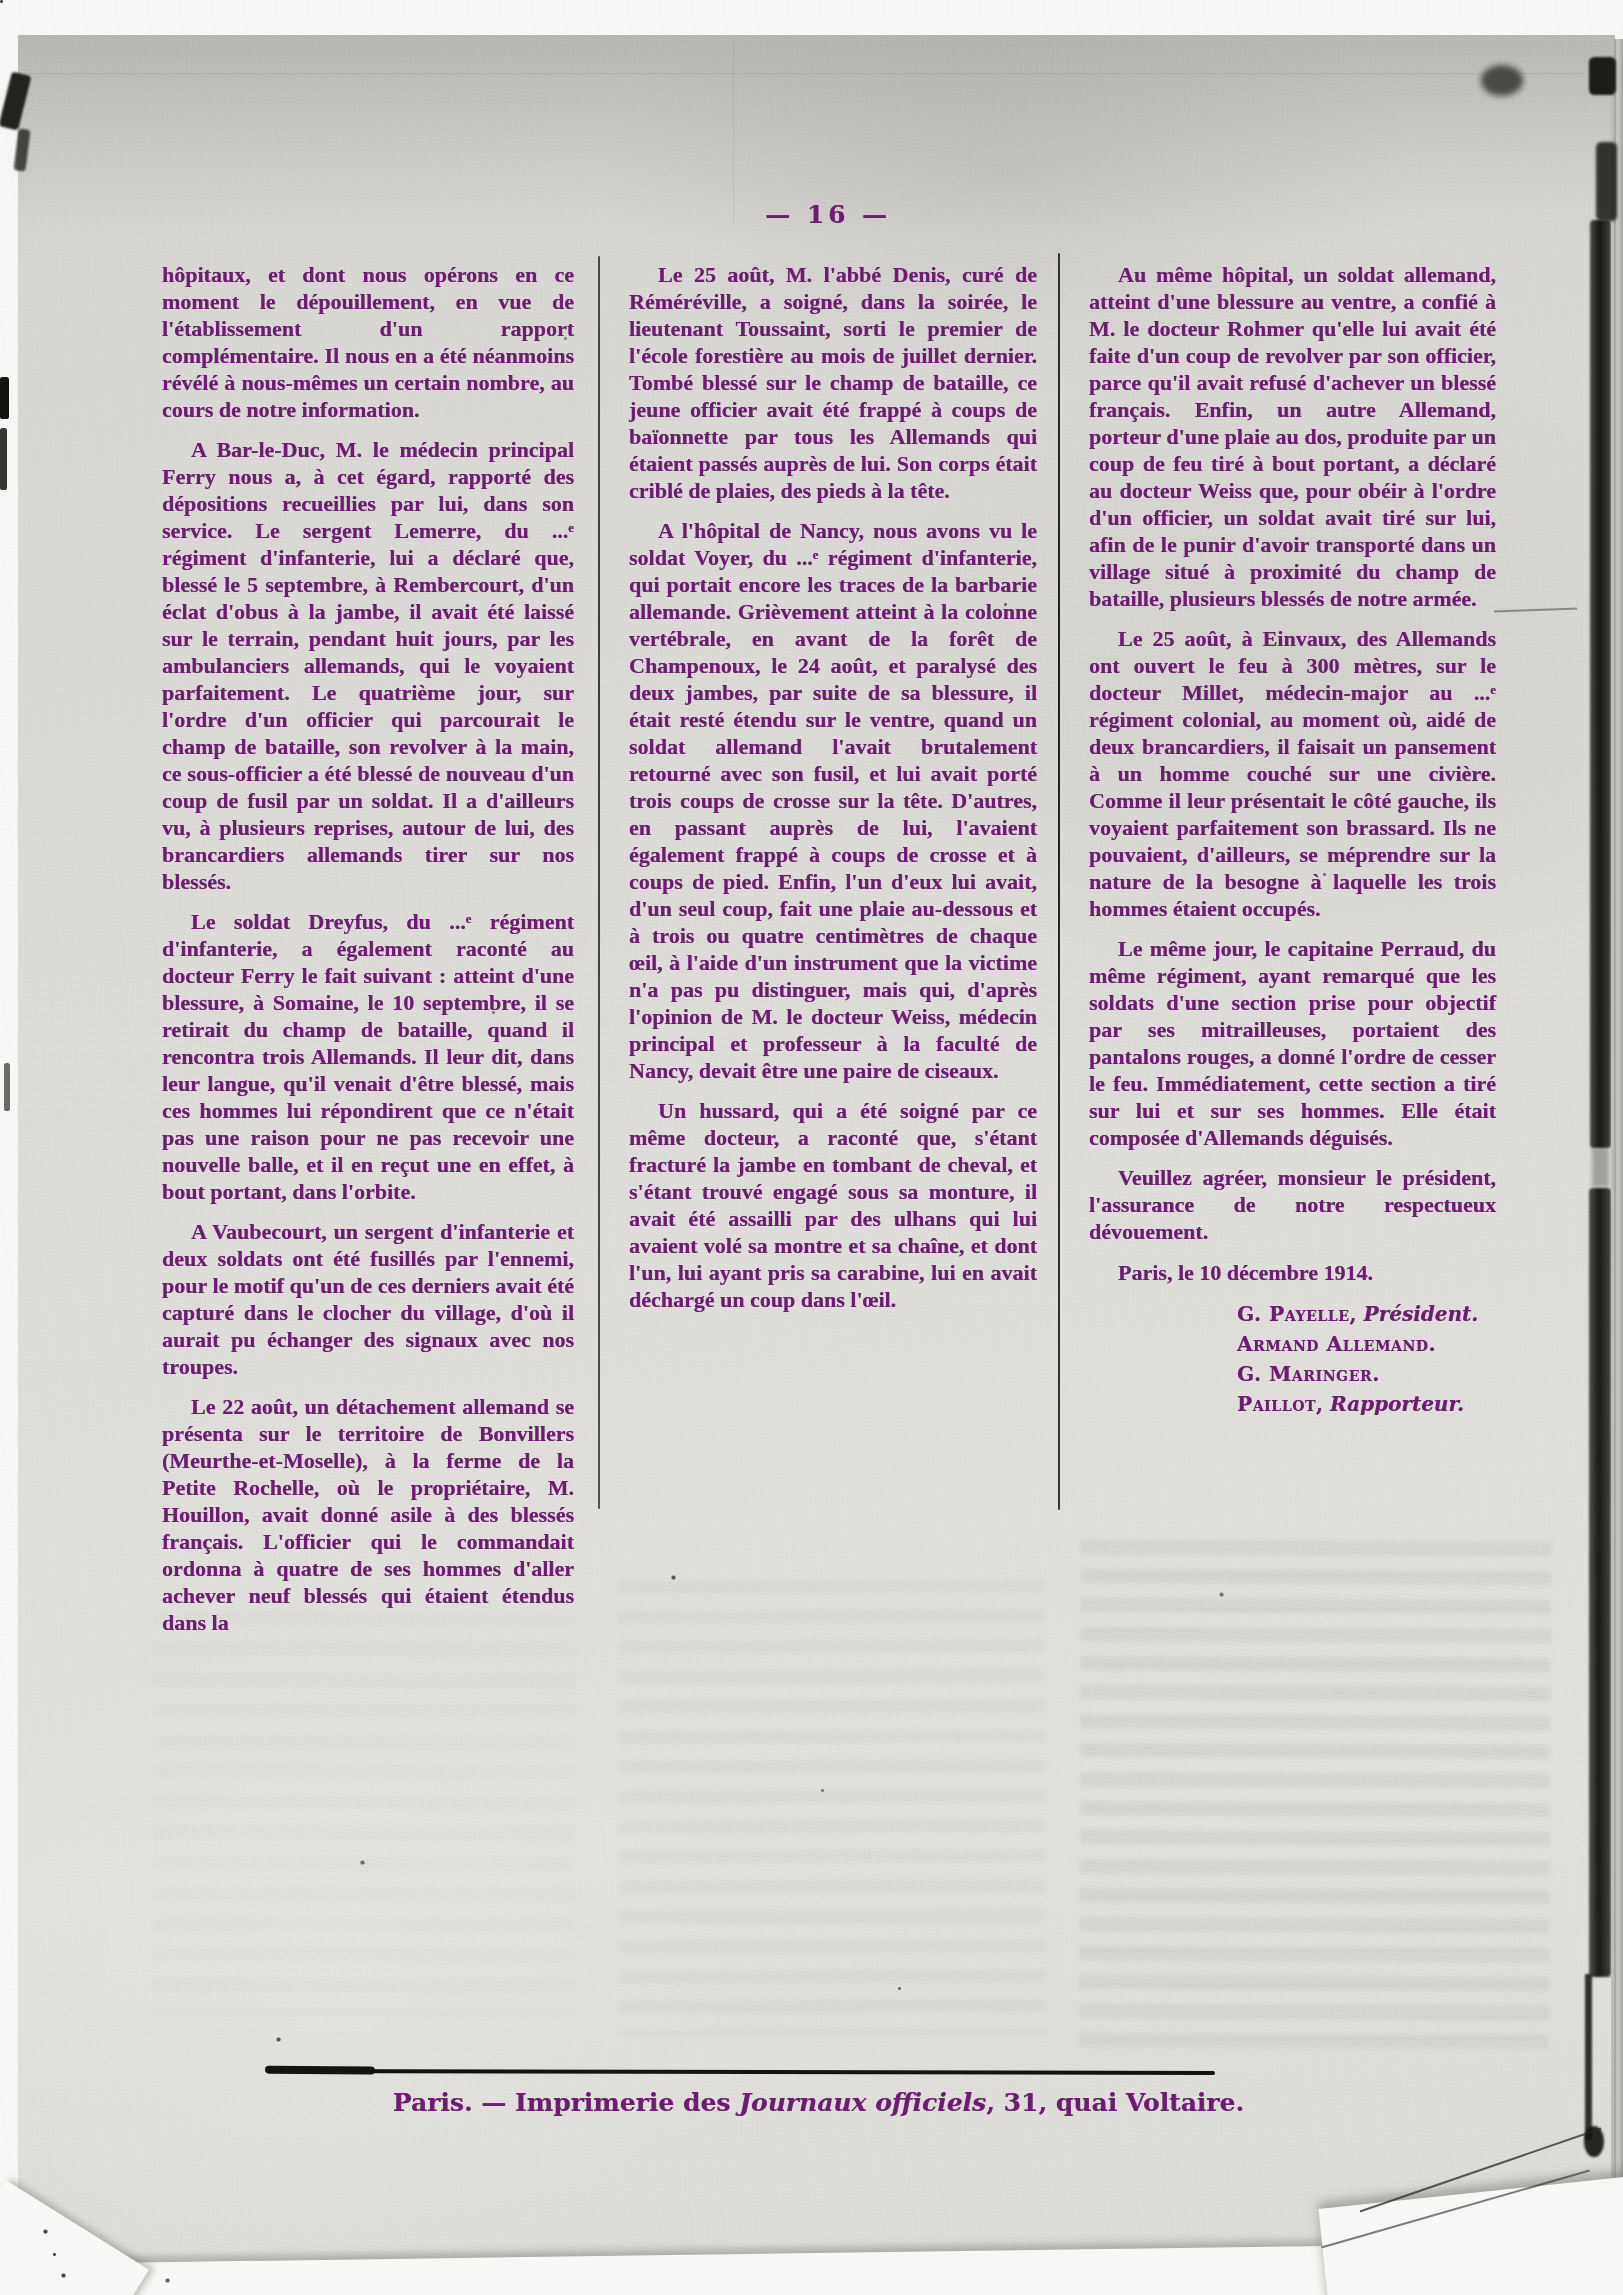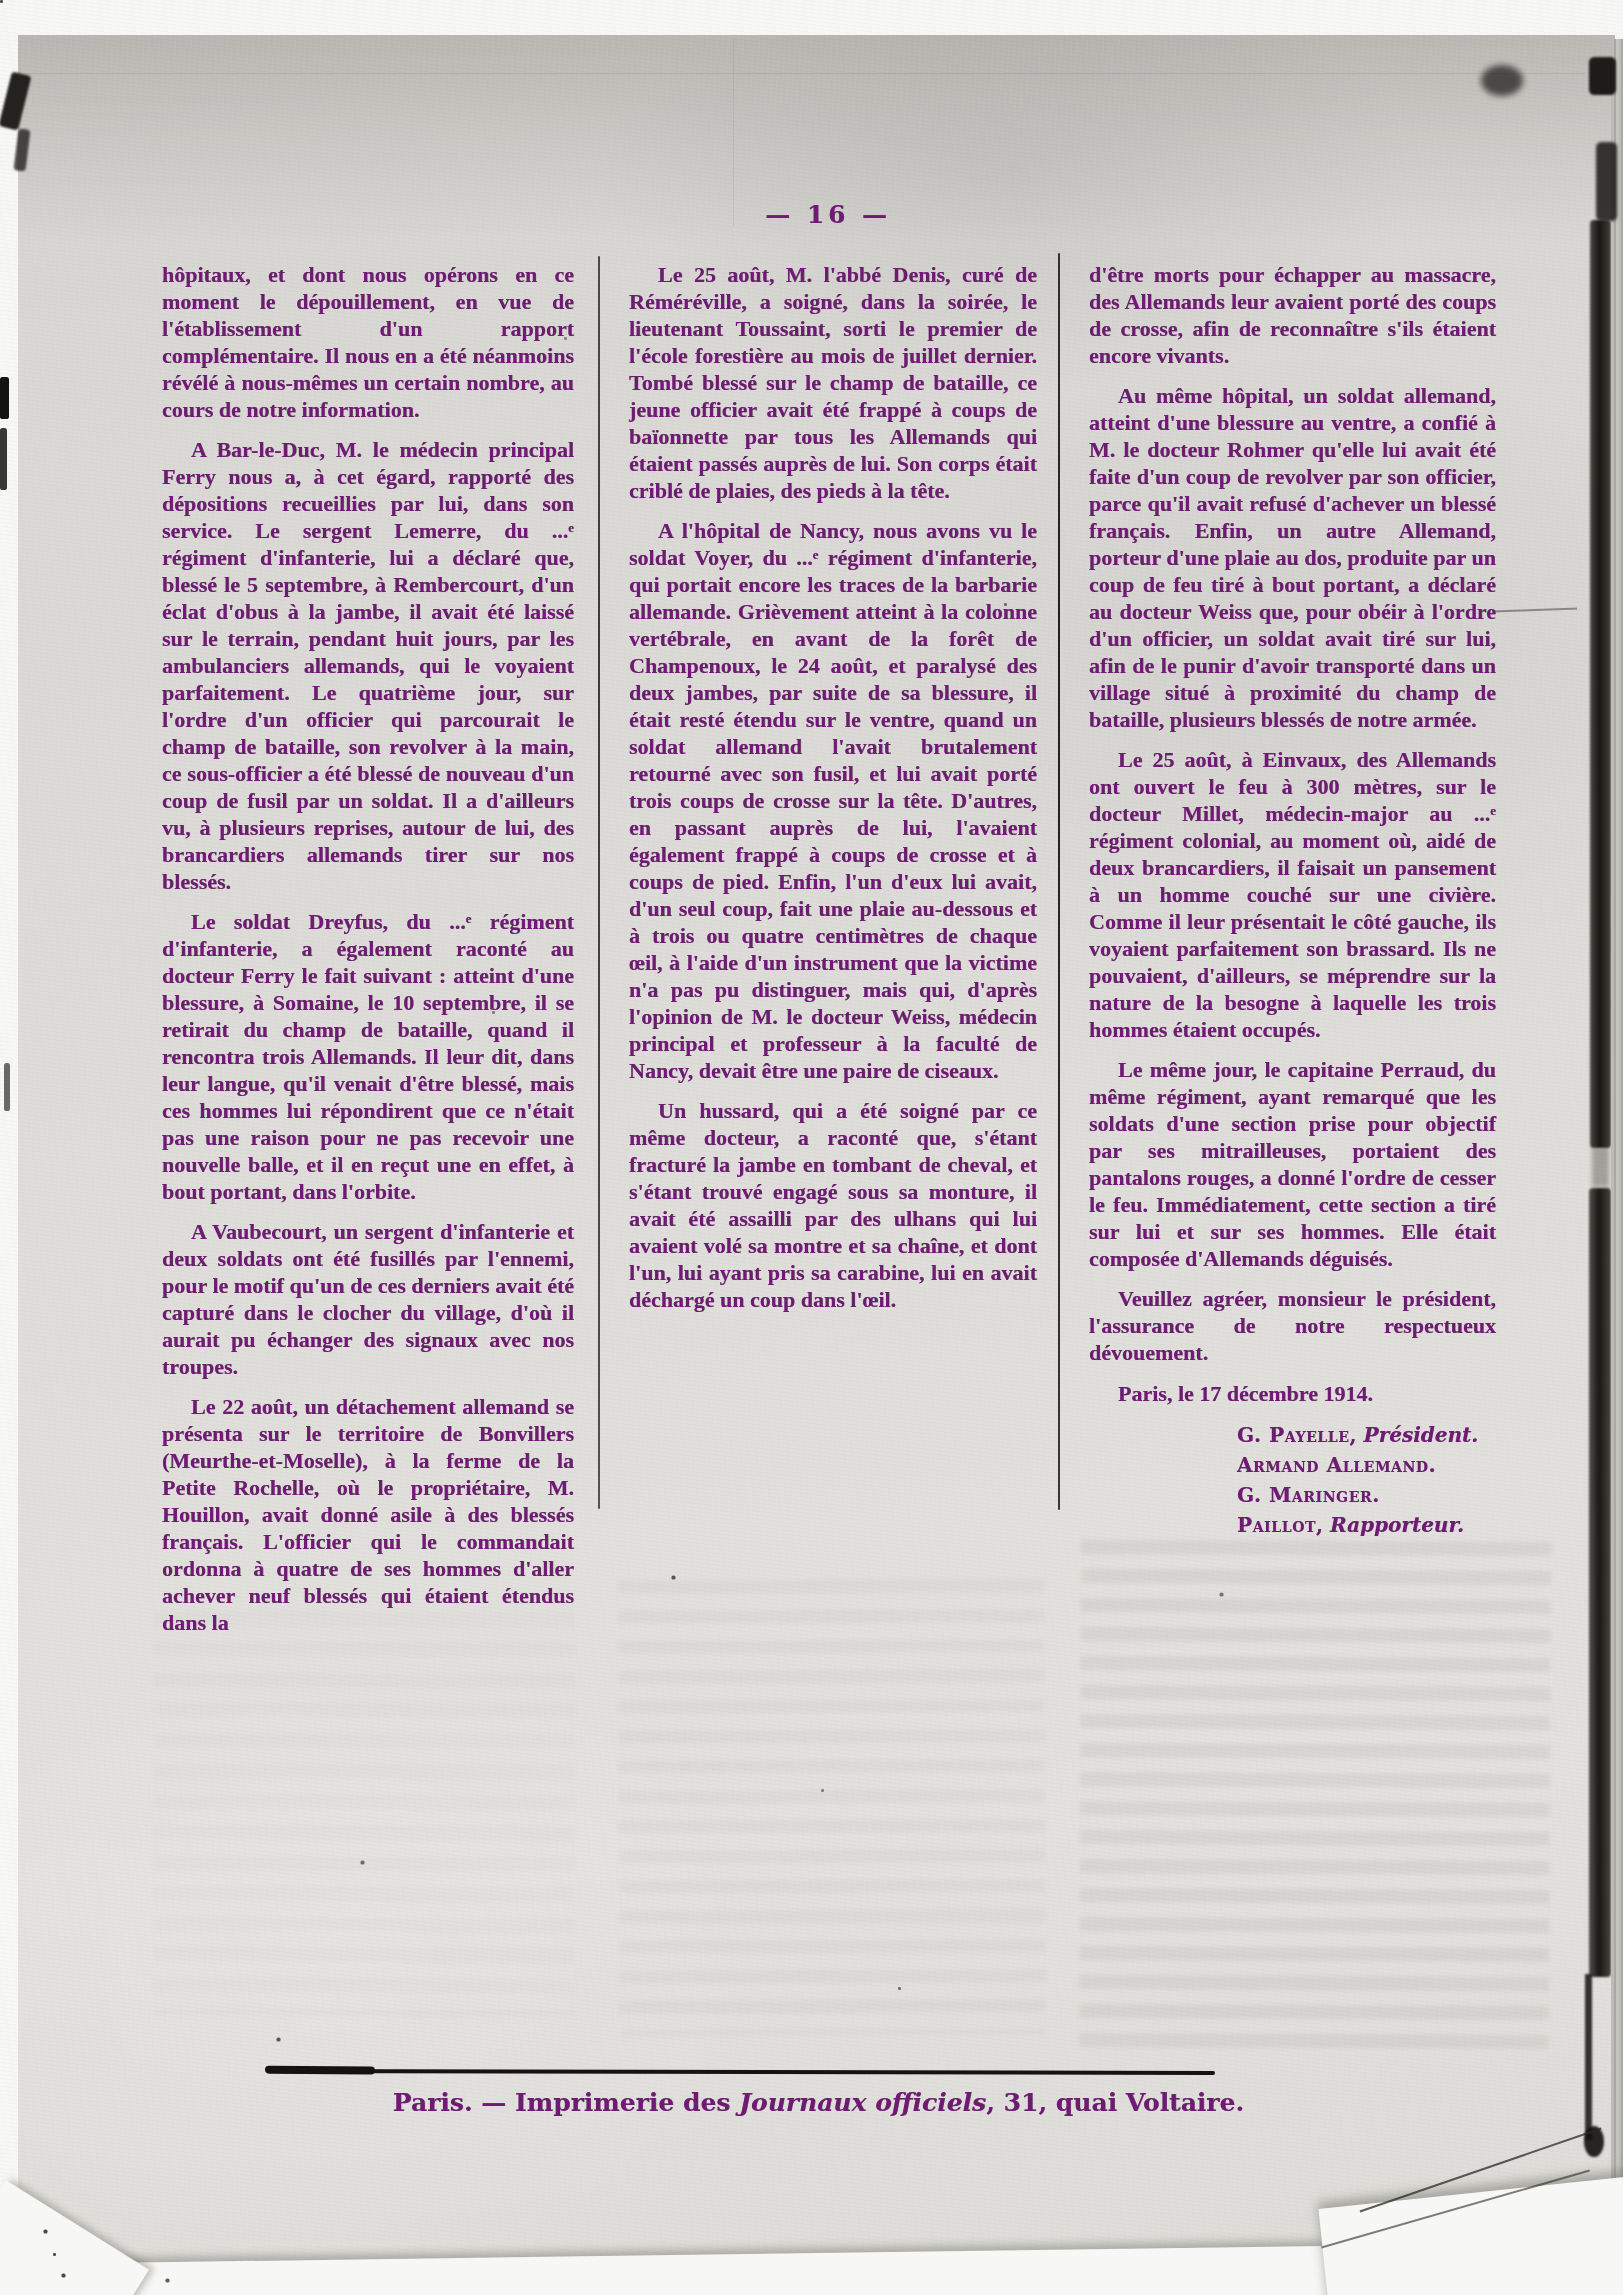--- a/index.html
+++ b/index.html
@@ -152,26 +152,25 @@
 
 <div class="col ink" id="col2">
   <p>Le 25 août, M. l'abbé Denis, curé de Réméréville, a soigné, dans la soirée, le lieutenant Toussaint, sorti le premier de l'école forestière au mois de juillet dernier. Tombé blessé sur le champ de bataille, ce jeune officier avait été frappé à coups de baïonnette par tous les Allemands qui étaient passés auprès de lui. Son corps était criblé de plaies, des pieds à la tête.</p>
   <p>A l'hôpital de Nancy, nous avons vu le soldat Voyer, du ...ᵉ régiment d'infanterie, qui portait encore les traces de la barbarie allemande. Grièvement atteint à la colonne vertébrale, en avant de la forêt de Champenoux, le 24 août, et paralysé des deux jambes, par suite de sa blessure, il était resté étendu sur le ventre, quand un soldat allemand l'avait brutalement retourné avec son fusil, et lui avait porté trois coups de crosse sur la tête. D'autres, en passant auprès de lui, l'avaient également frappé à coups de crosse et à coups de pied. Enfin, l'un d'eux lui avait, d'un seul coup, fait une plaie au-dessous et à trois ou quatre centimètres de chaque œil, à l'aide d'un instrument que la victime n'a pas pu distinguer, mais qui, d'après l'opinion de M. le docteur Weiss, médecin principal et professeur à la faculté de Nancy, devait être une paire de ciseaux.</p>
   <p>Un hussard, qui a été soigné par ce même docteur, a raconté que, s'étant fracturé la jambe en tombant de cheval, et s'étant trouvé engagé sous sa monture, il avait été assailli par des ulhans qui lui avaient volé sa montre et sa chaîne, et dont l'un, lui ayant pris sa carabine, lui en avait déchargé un coup dans l'œil.</p>
 </div>
 
 <div class="colrule" id="rule2"></div>
 
 <div class="col ink" id="col3">
-  <p class="noindent">d'être morts pour échapper au massacre, des Allemands leur avaient porté des coups de crosse, afin de reconnaître s'ils étaient encore vivants.</p>
   <p>Au même hôpital, un soldat allemand, atteint d'une blessure au ventre, a confié à M. le docteur Rohmer qu'elle lui avait été faite d'un coup de revolver par son officier, parce qu'il avait refusé d'achever un blessé français. Enfin, un autre Allemand, porteur d'une plaie au dos, produite par un coup de feu tiré à bout portant, a déclaré au docteur Weiss que, pour obéir à l'ordre d'un officier, un soldat avait tiré sur lui, afin de le punir d'avoir transporté dans un village situé à proximité du champ de bataille, plusieurs blessés de notre armée.</p>
   <p>Le 25 août, à Einvaux, des Allemands ont ouvert le feu à 300 mètres, sur le docteur Millet, médecin-major au ...ᵉ régiment colonial, au moment où, aidé de deux brancardiers, il faisait un pansement à un homme couché sur une civière. Comme il leur présentait le côté gauche, ils voyaient parfaitement son brassard. Ils ne pouvaient, d'ailleurs, se méprendre sur la nature de la besogne à laquelle les trois hommes étaient occupés.</p>
   <p>Le même jour, le capitaine Perraud, du même régiment, ayant remarqué que les soldats d'une section prise pour objectif par ses mitrailleuses, portaient des pantalons rouges, a donné l'ordre de cesser le feu. Immédiatement, cette section a tiré sur lui et sur ses hommes. Elle était composée d'Allemands déguisés.</p>
   <p>Veuillez agréer, monsieur le président, l'assurance de notre respectueux dévouement.</p>
-  <p class="date-line">Paris, le 17 décembre 1914.</p>
+  <p class="date-line">Paris, le 10 décembre 1914.</p>
   <div class="signatures">
     <div class="sig"><span class="sig-name">G. Payelle,</span><span class="sig-title">Président.</span></div>
     <div class="sig"><span class="sig-name">Armand Allemand.</span><span class="sig-title"></span></div>
     <div class="sig"><span class="sig-name">G. Maringer.</span><span class="sig-title"></span></div>
     <div class="sig"><span class="sig-name">Paillot,</span><span class="sig-title">Rapporteur.</span></div>
   </div>
 </div>
 
 <div class="bleed bleed-a"></div>
 <div class="bleed bleed-b"></div>

